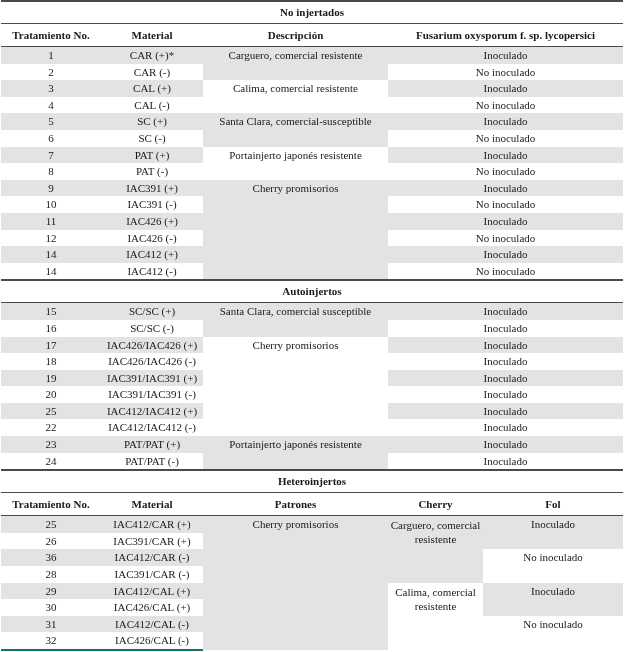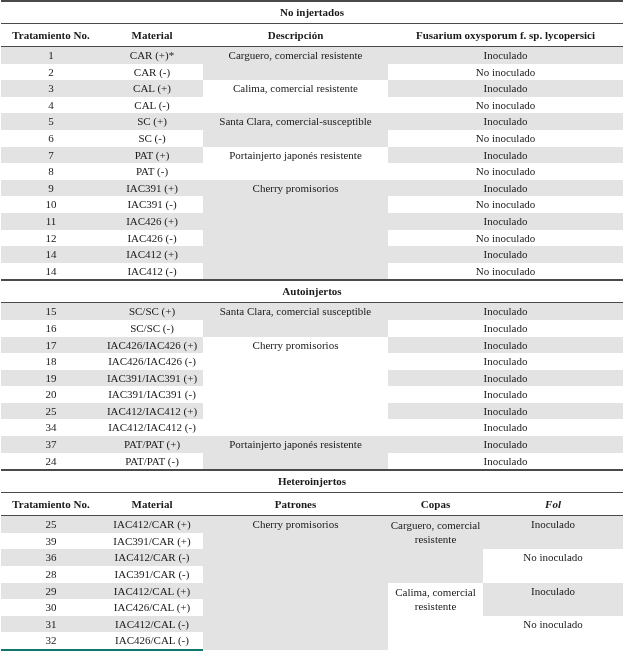--- a/index.html
+++ b/index.html
@@ -8,21 +8,21 @@
   td, th { padding: 0; text-align: center; vertical-align: top; line-height: 16.6px; height: 16.6px; }
   th { font-weight: bold; }
   .g { background: #e3e3e3; }
   .w { background: #ffffff; }
   .sect td { font-weight: bold; height: 21px; line-height: 21px; vertical-align: middle; }
   .head th { height: 22px; line-height: 22px; vertical-align: middle; margin-top: 33px; }
   .topline td { border-top: 2px solid #4a4a4a; }
   .headline th { border-top: 1.5px solid #4a4a4a; }
   .bodytop td { border-top: 1.5px solid #4a4a4a; }
   .bottomline td { border-bottom: 2px solid #0f766e; }
-  .it { font-style: italic; font-weight: bold; }
+  .it { font-weight: bold; }
   .fusar .i { }
   .copas-cell { line-height: 14px; padding-top: 2px; }
 </style>
 </head>
 <body>
 
 <table>
   <colgroup>
     <col style="width:100px">
       <col style="width:102px">
@@ -153,56 +153,56 @@
     <td>20</td>
     <td>IAC391/IAC391 (-)</td>
     <td colspan="2">Inoculado</td>
   </tr>
   <tr class="g">
     <td>25</td>
     <td>IAC412/IAC412 (+)</td>
     <td colspan="2">Inoculado</td>
   </tr>
   <tr class="w">
-    <td>34</td>
+    <td>22</td>
     <td>IAC412/IAC412 (-)</td>
     <td colspan="2">Inoculado</td>
   </tr>
   <tr class="g">
-    <td>37</td>
+    <td>23</td>
     <td>PAT/PAT (+)</td>
     <td colspan="2" rowspan="2" class="g">Portainjerto japonés resistente</td>
     <td colspan="2">Inoculado</td>
   </tr>
   <tr class="w">
     <td>24</td>
     <td>PAT/PAT (-)</td>
     <td colspan="2">Inoculado</td>
   </tr>
 
   <tr class="sect topline">
     <td colspan="6">Heteroinjertos</td>
   </tr>
   <tr class="head headline">
     <th>Tratamiento No.</th>
     <th>Material</th>
     <th colspan="2">Patrones</th>
-    <th>Copas</th>
+    <th>Cherry</th>
     <th class="it">Fol</th>
   </tr>
 
   <tr class="bodytop g">
     <td>25</td>
     <td>IAC412/CAR (+)</td>
     <td colspan="2" rowspan="8" class="g">Cherry promisorios</td>
     <td rowspan="4" class="g copas-cell">Carguero, comercial resistente</td>
     <td rowspan="2" class="g">Inoculado</td>
   </tr>
   <tr class="w">
-    <td>39</td>
+    <td>26</td>
     <td>IAC391/CAR (+)</td>
   </tr>
   <tr class="g">
     <td>36</td>
     <td>IAC412/CAR (-)</td>
     <td rowspan="2" class="w">No inoculado</td>
   </tr>
   <tr class="w">
     <td>28</td>
     <td>IAC391/CAR (-)</td>

